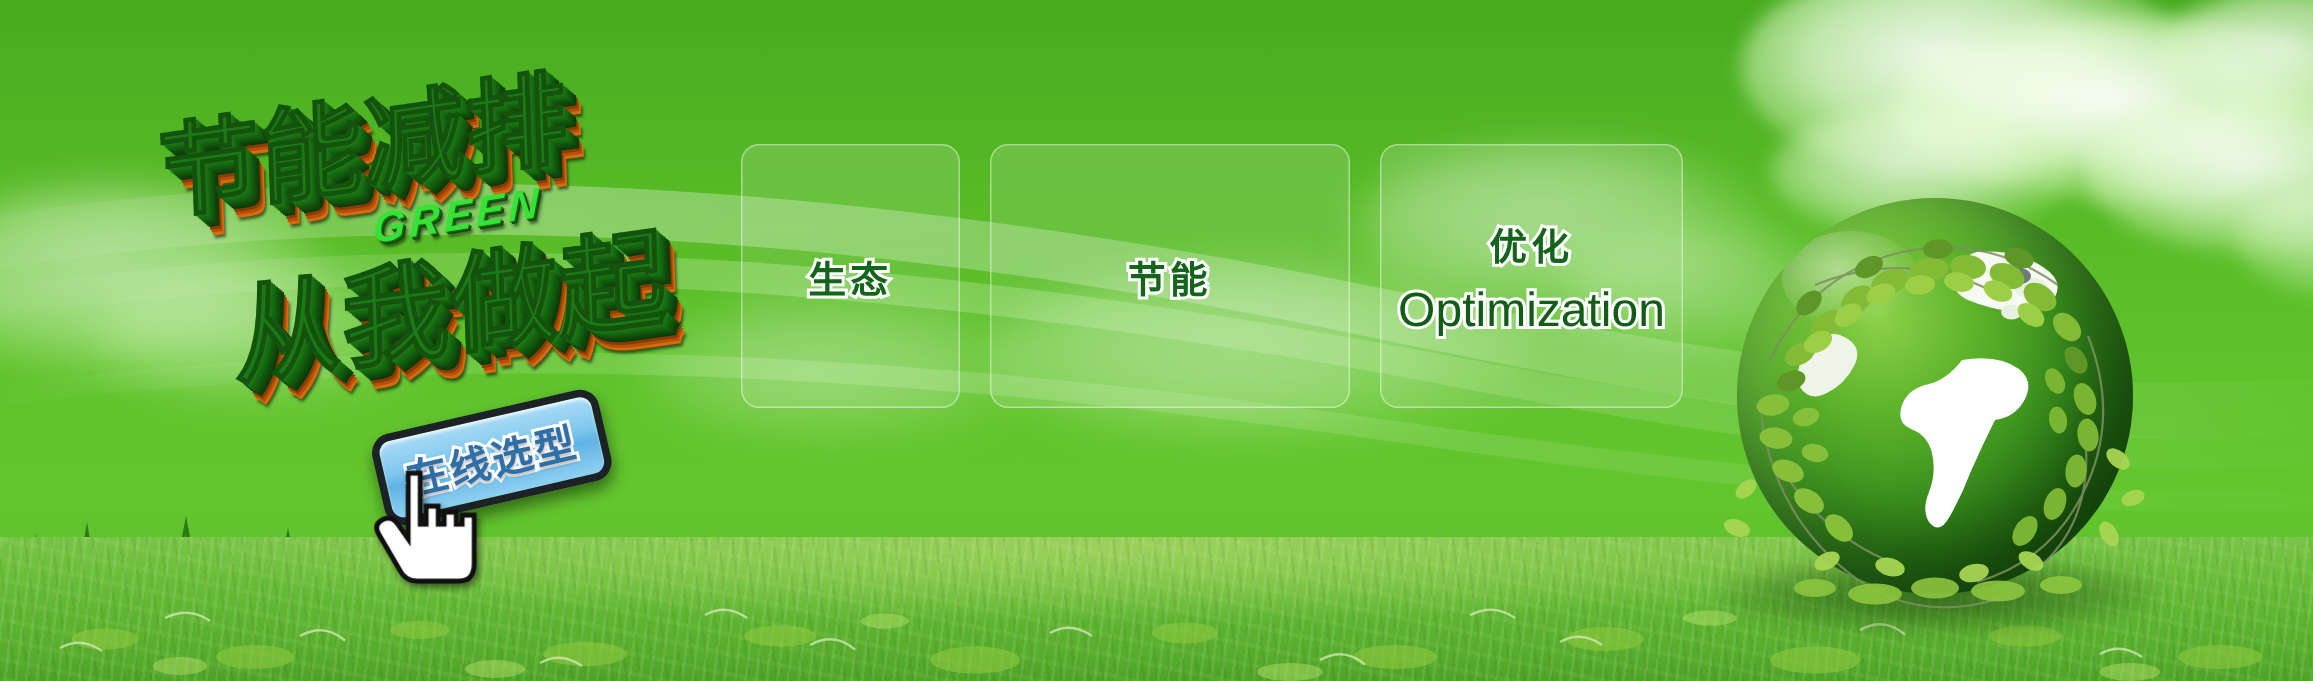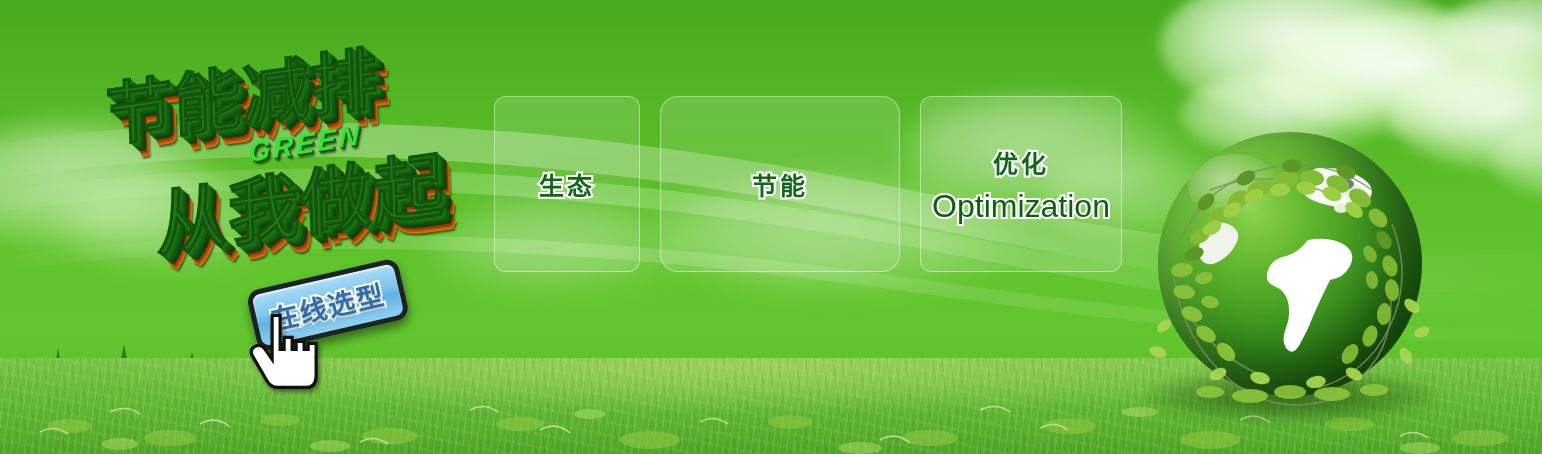--- a/index.html
+++ b/index.html
@@ -187,21 +187,21 @@
     white-space:nowrap;
   }
   .card-en{
     font-size:32px;
     color:#125c17;
     -webkit-text-stroke:4px #ffffff;
     paint-order:stroke fill;
     white-space:nowrap;
   }
   .c1{width:146px;}
-  .c2{width:240px;border-radius:18px;}
+  .c2{width:240px;}
   .c3{width:202px;}
 
   .tagline{
     position:absolute;left:504px;top:260px;
     font-size:17px;
     color:#f4fff0;
     letter-spacing:.2px;
     text-shadow:0 1px 2px rgba(20,70,10,.45);
     white-space:nowrap;
   }

